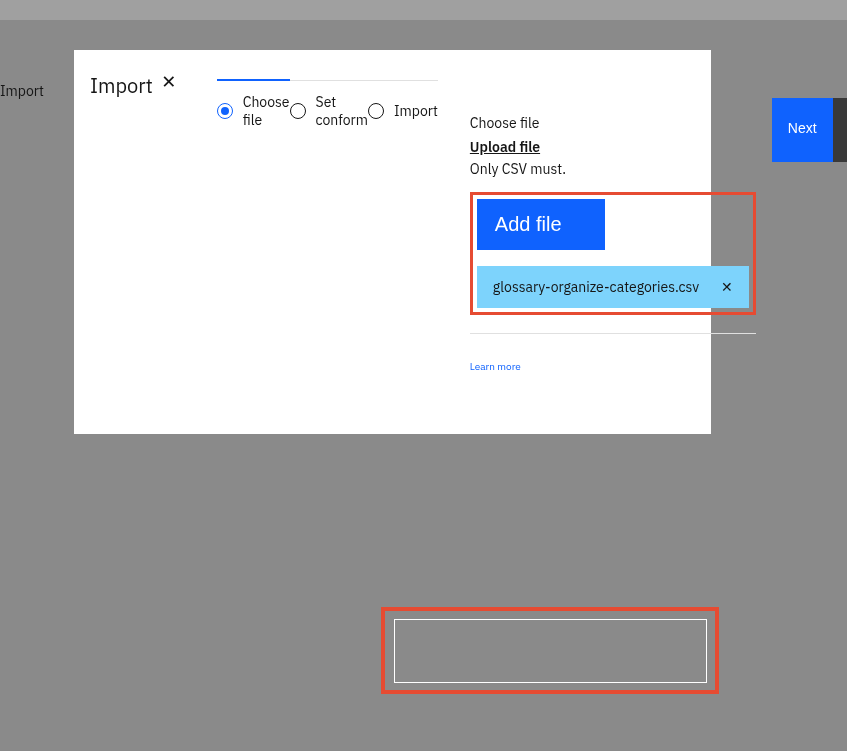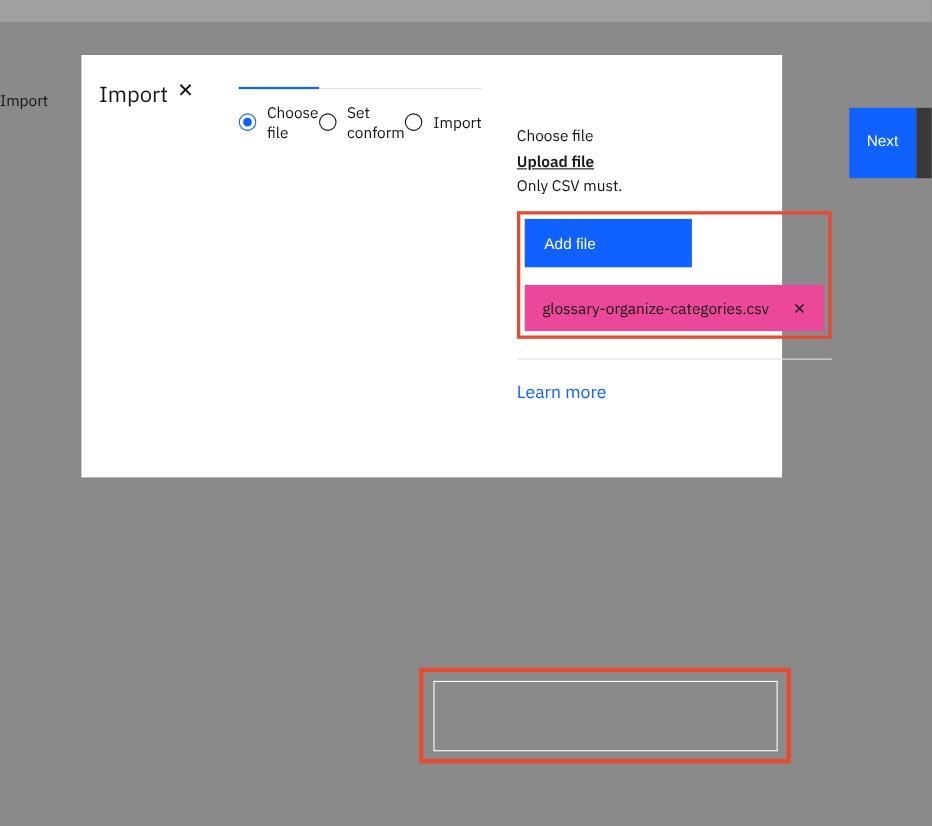--- a/index.html
+++ b/index.html
@@ -130,28 +130,28 @@
     .highlight-upload {
       border: 3px solid #e64b32;
       padding: 4px;
       width: 286px;
       margin-bottom: 18px;
     }
     .add-file-btn {
       background: #0f62fe;
       color: #ffffff;
       border: none;
-      font-size: 14px;
+      font-size: 20px;
       padding: 14px 18px;
       cursor: pointer;
       text-align: left;
-      width: 152px;
+      width: 128px;
     }
     .file-chip {
-      background: #ec4899;
+      background: #7dd3fc;
       display: flex;
       align-items: center;
       justify-content: space-between;
       padding: 12px 12px 12px 16px;
       margin-top: 16px;
       font-size: 14px;
       color: #161616;
     }
     .file-chip .name {
       flex: 1;
@@ -170,21 +170,21 @@
       margin: 12px 0 20px 0;
     }
     .hint-text {
       font-size: 14px;
       color: #161616;
       max-width: 380px;
       line-height: 1.35;
       margin-bottom: 10px;
     }
     .learn-link {
-      font-size: 16px;
+      font-size: 10px;
       color: #0f62fe;
       text-decoration: none;
       cursor: pointer;
     }
     .modal-footer {
       display: flex;
       margin-top: 48px;
       height: 64px;
     }
     .footer-btn {

